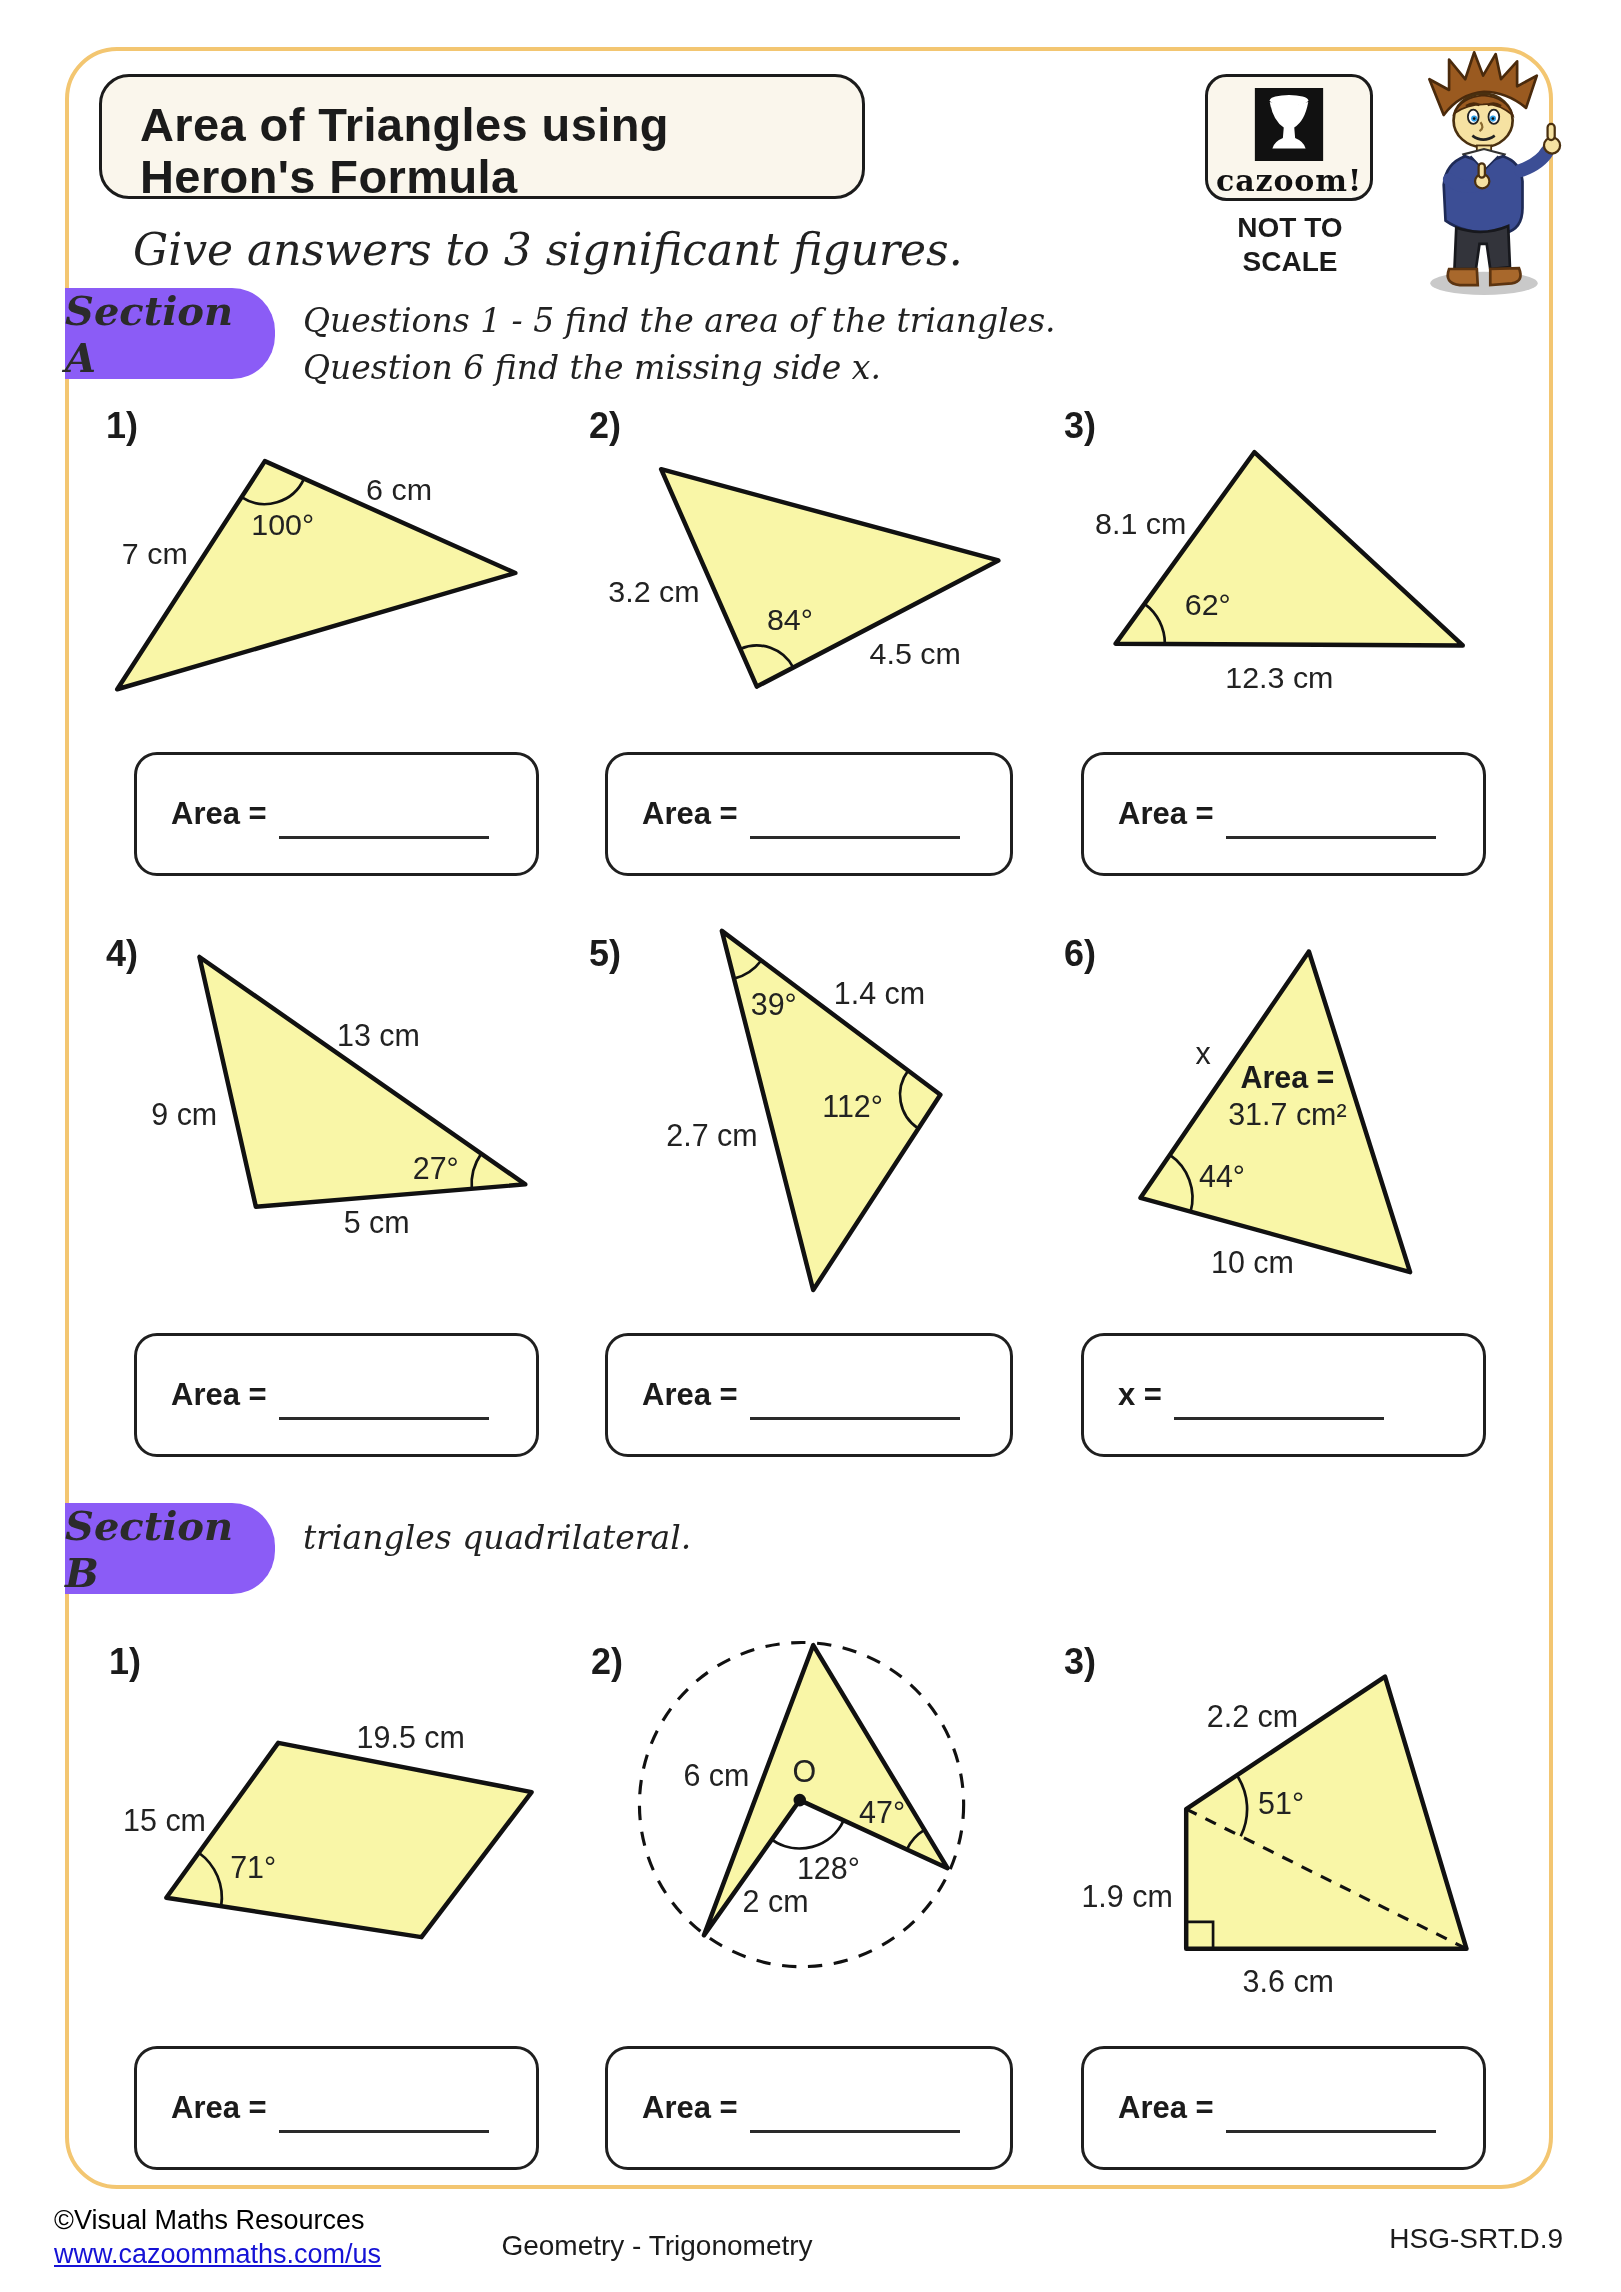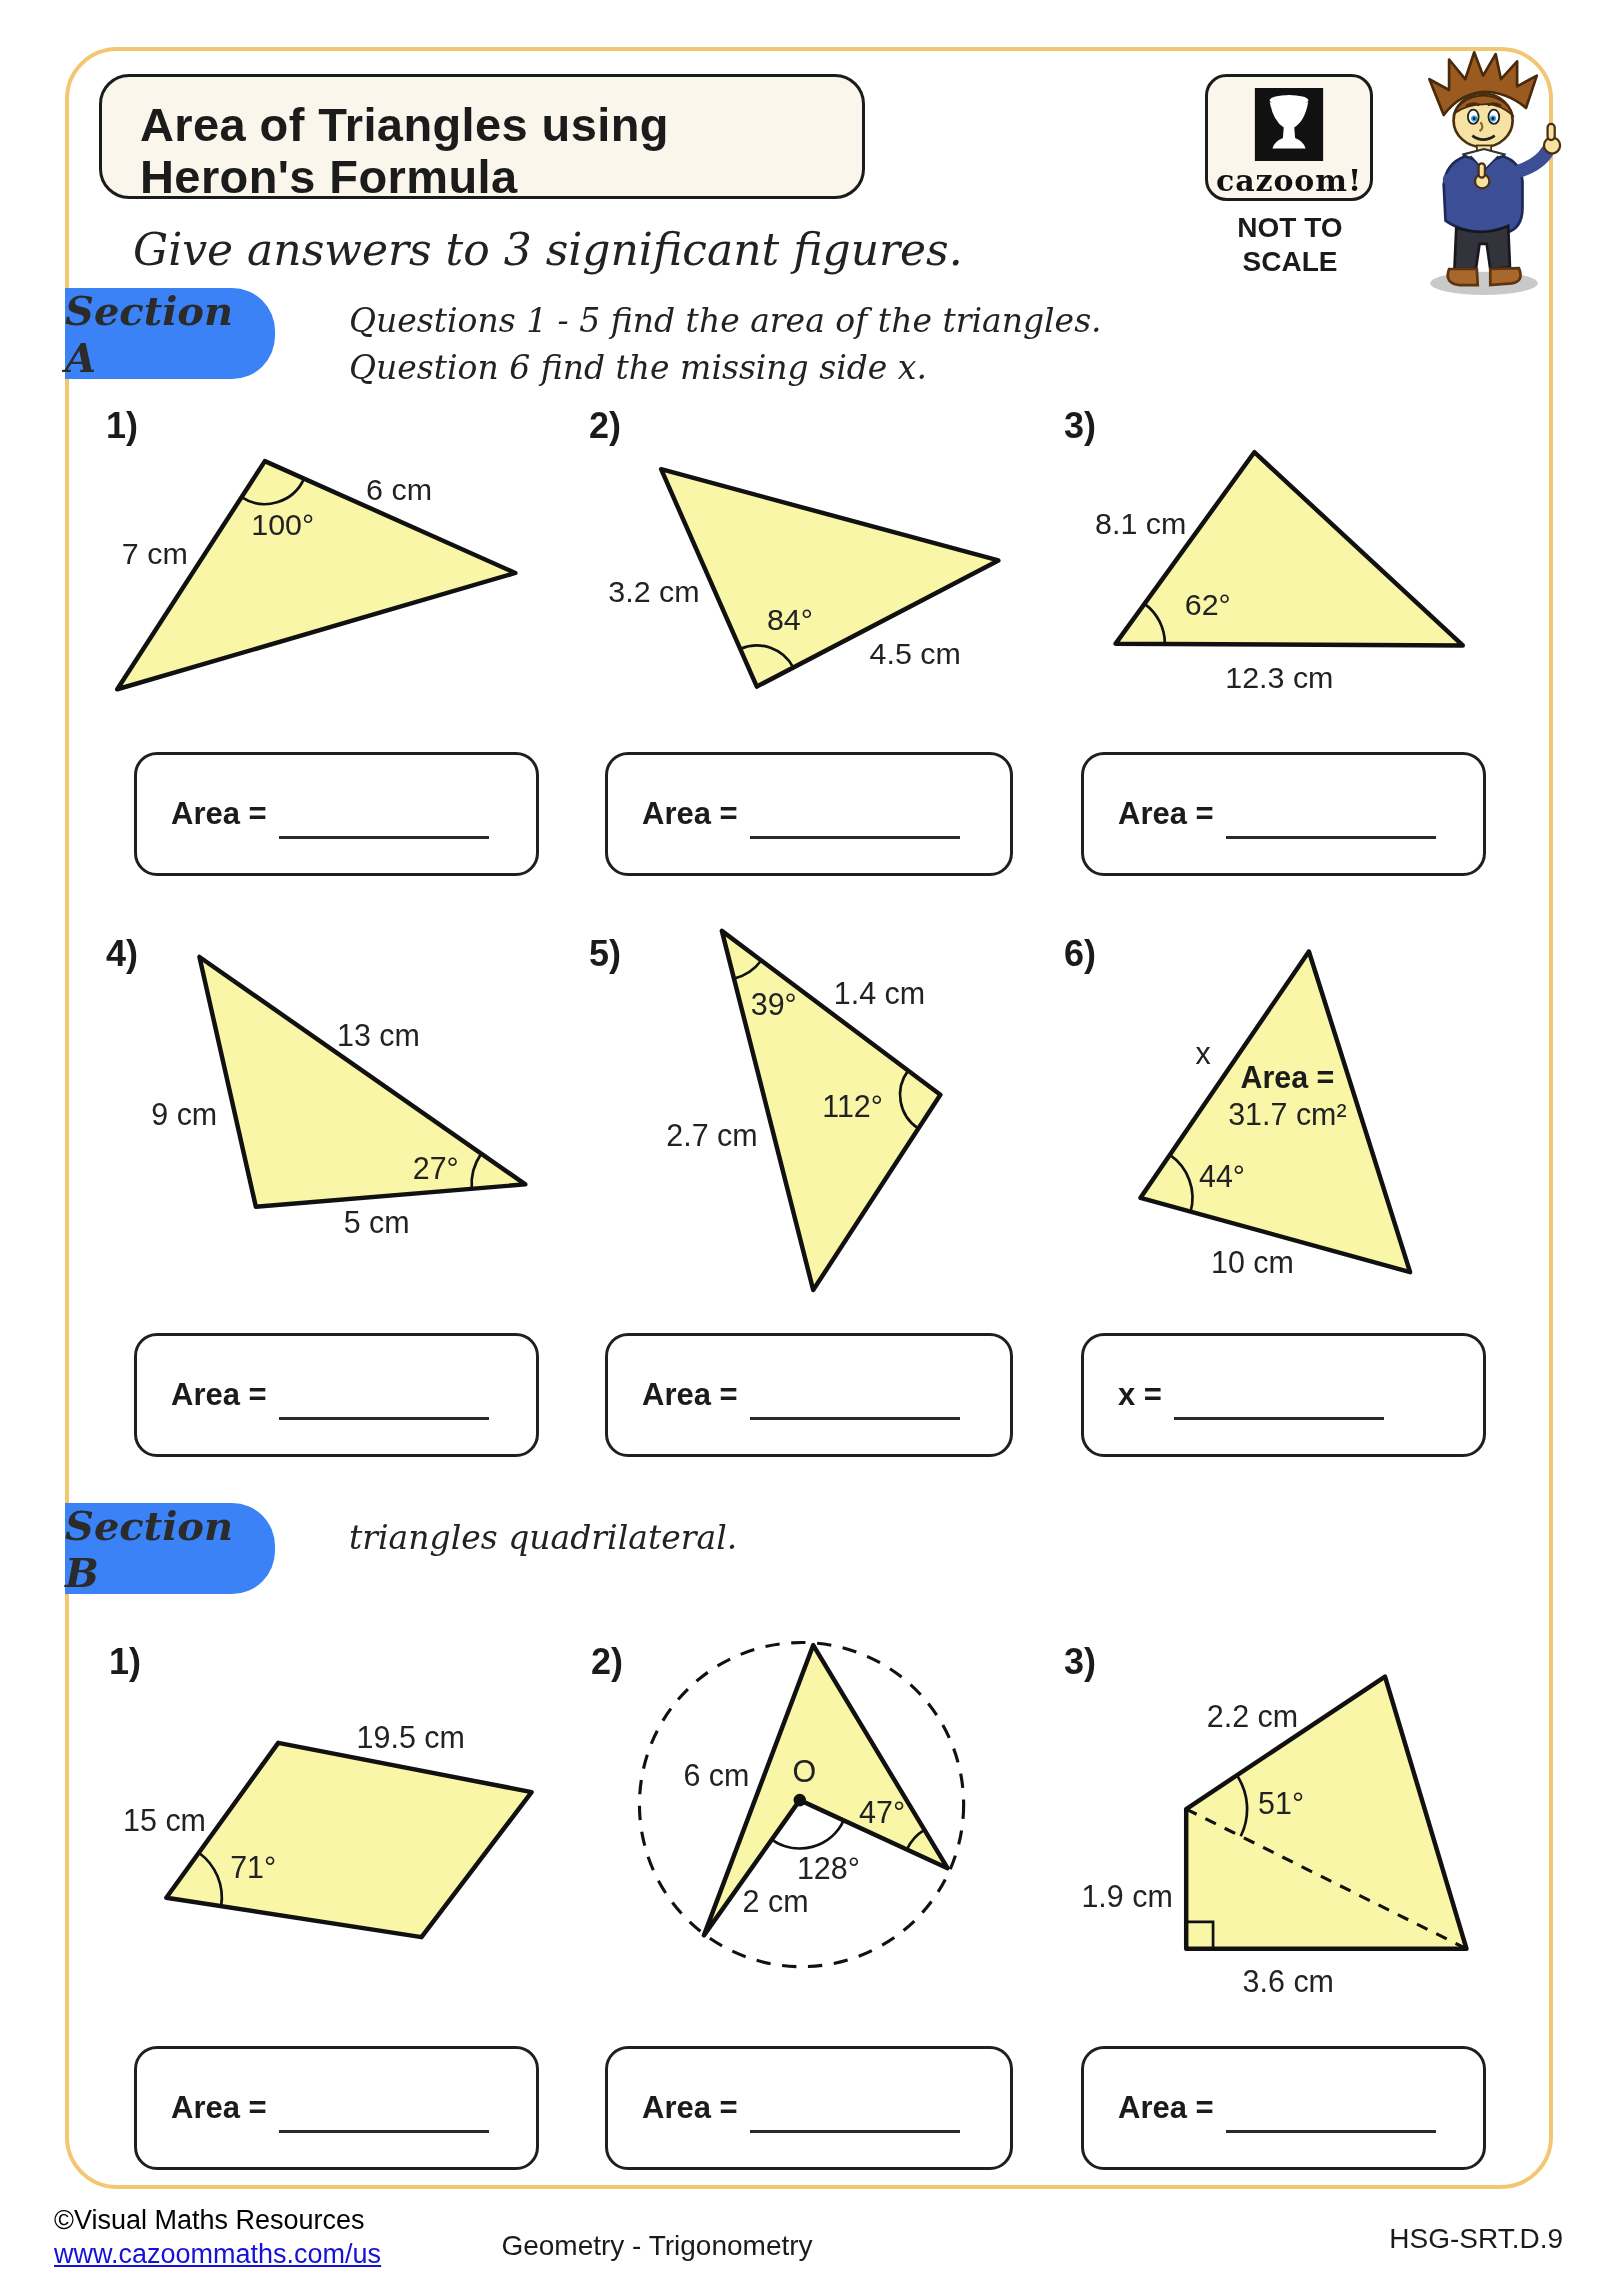--- a/index.html
+++ b/index.html
@@ -6,26 +6,26 @@
   .page{position:relative;width:1622px;height:2293px;background:#ffffff;
         font-family:"Liberation Sans",sans-serif;overflow:hidden;}
   .frame{position:absolute;left:65px;top:47px;width:1488px;height:2142px;
          border:4.5px solid #F3C671;border-radius:52px;box-sizing:border-box;}
   .title-panel{position:absolute;left:99px;top:74px;width:766px;height:125px;
          background:#FAF6EC;border:3.6px solid #1b1b1b;border-radius:30px;
          box-sizing:border-box;padding:22px 0 0 38px;}
   .title-line{font-size:47px;font-weight:bold;color:#1b1b1b;line-height:52px;letter-spacing:0.4px;}
   .note{position:absolute;left:133px;top:224px;font-family:"DejaVu Serif",serif;
         font-style:italic;font-size:44px;color:#222;}
-  .badge{position:absolute;left:65px;width:210px;height:91px;background:#3b82f6;
+  .badge{position:absolute;left:65px;width:210px;height:91px;background:#8b5cf6;
          border-radius:0 43px 43px 0;display:flex;align-items:center;justify-content:center;}
   .badge span{font-family:"DejaVu Serif",serif;font-weight:bold;font-style:italic;
          font-size:40px;color:#2b2b2b;}
   .instr{position:absolute;left:303px;font-family:"DejaVu Serif",serif;font-style:italic;
-         font-size:33px;color:#222;line-height:47px;margin-left:46px;}
+         font-size:33px;color:#222;line-height:47px;}
   .qnum{position:absolute;font-size:36px;font-weight:bold;color:#1b1b1b;}
   .shape-svg{position:absolute;}
   .shape-svg polygon{fill:#F9F6A7;stroke:#111;stroke-width:5;stroke-linejoin:round;}
   .shape-svg .arc{fill:none;stroke:#111;stroke-width:3;}
   .shape-svg text{font-family:"Liberation Sans",sans-serif;font-size:34px;fill:#222;text-anchor:middle;}
   .shape-svg .blabel{font-weight:bold;fill:#1b1b1b;}
   .dashed-circle{fill:none;stroke:#111;stroke-width:3.5;stroke-dasharray:16 13;}
   .dashed-line{stroke:#111;stroke-width:3.5;stroke-dasharray:13 11;fill:none;}
   .ra-marker{fill:none;stroke:#111;stroke-width:3;}
   .abox{position:absolute;height:124px;background:#fff;border:3.6px solid #1f1f1f;

